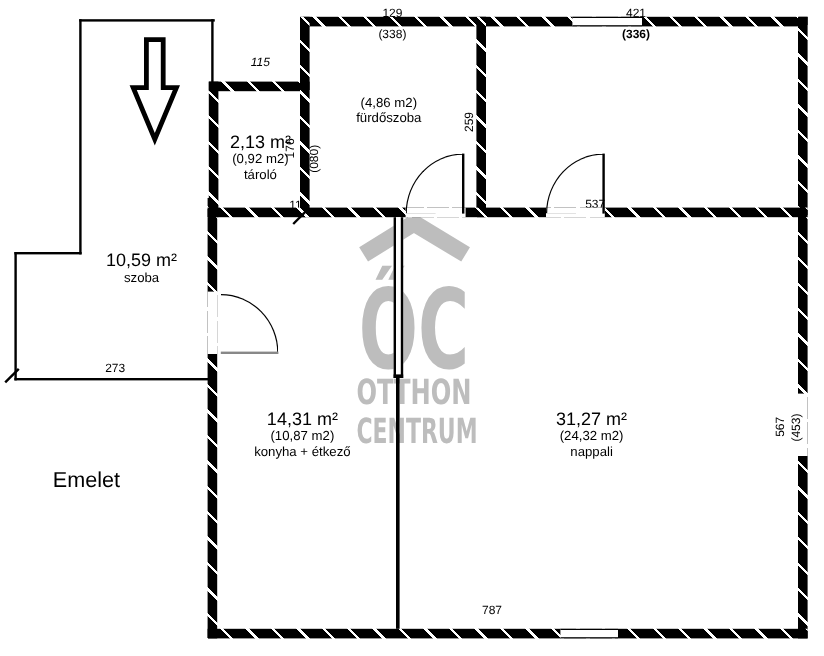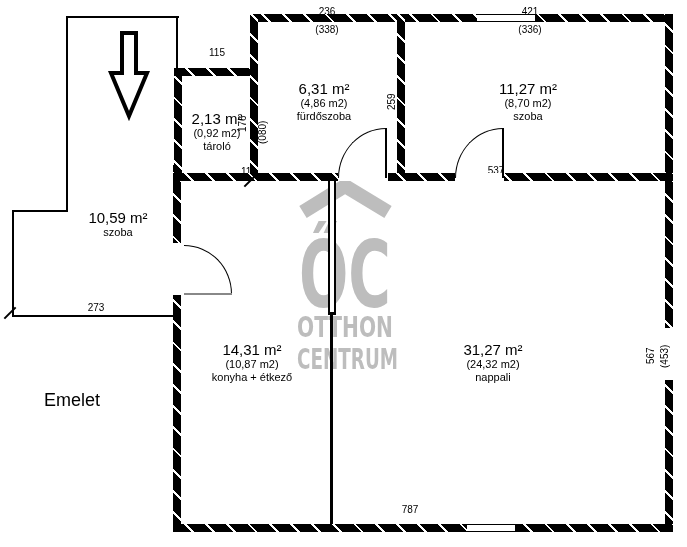--- a/index.html
+++ b/index.html
@@ -74,44 +74,38 @@
   <div class="window" style="left:477px;top:14px;width:58px;height:8px;"></div>
   <div class="window" style="left:467px;top:524px;width:48px;height:8px;"></div>
 
   <div class="arc arc-tr" style="left:184px;top:245px;width:48px;height:49px;"></div>
   <div class="leaf" style="left:184px;top:293px;width:48px;height:2px;background:#888;"></div>
   <div class="arc arc-tl" style="left:338px;top:128px;width:48px;height:50px;"></div>
   <div class="leaf" style="left:385px;top:128px;width:2px;height:50px;background:#000;"></div>
   <div class="arc arc-tl" style="left:455px;top:128px;width:48px;height:50px;"></div>
   <div class="leaf" style="left:502px;top:128px;width:2px;height:50px;background:#000;"></div>
 
-  <div class="dim" style="left:307px;top:6px;width:40px;">236</div>
+  <div class="dim" style="left:307px;top:6px;width:40px;">129</div>
   <div class="dim" style="left:302px;top:24px;width:50px;">(338)</div>
   <div class="dim" style="left:510px;top:6px;width:40px;">421</div>
-  <div class="dim" style="left:505px;top:24px;width:50px;">(336)</div>
-  <div class="dim" style="left:197px;top:47px;width:40px;">115</div>
+  <div class="dim" style="left:505px;top:24px;width:50px;font-weight:bold;">(336)</div>
+  <div class="dim" style="left:197px;top:47px;width:40px;font-style:italic;">115</div>
   <div class="vdim" style="left:237px;top:104px;height:40px;">176</div>
   <div class="vdim" style="left:257px;top:104px;height:56px;">(080)</div>
   <div class="vdim" style="left:386px;top:82px;height:40px;">259</div>
   <div class="dim" style="left:478px;top:165px;width:36px;">537</div>
   <div class="dim" style="left:234px;top:166px;width:30px;">110</div>
   <div class="dim" style="left:76px;top:302px;width:40px;">273</div>
   <div class="dim" style="left:390px;top:504px;width:40px;">787</div>
   <div class="vdim" style="left:645px;top:336px;height:40px;">567</div>
   <div class="vdim" style="left:659px;top:330px;height:52px;z-index:5;">(453)</div>
 
   <div class="room-label" style="left:254px;top:80px;width:140px;">
-    <div class="area">6,31 m²</div>
     <div class="sub">(4,86 m2)</div>
     <div class="name">fürdőszoba</div>
-  </div>
-  <div class="room-label" style="left:458px;top:80px;width:140px;">
-    <div class="area">11,27 m²</div>
-    <div class="sub">(8,70 m2)</div>
-    <div class="name">szoba</div>
   </div>
   <div class="room-label" style="left:178px;top:110px;width:78px;">
     <div class="area">2,13 m²</div>
     <div class="sub">(0,92 m2)</div>
     <div class="name">tároló</div>
   </div>
   <div class="room-label" style="left:50px;top:209px;width:136px;">
     <div class="area">10,59 m²</div>
     <div class="name">szoba</div>
   </div>

